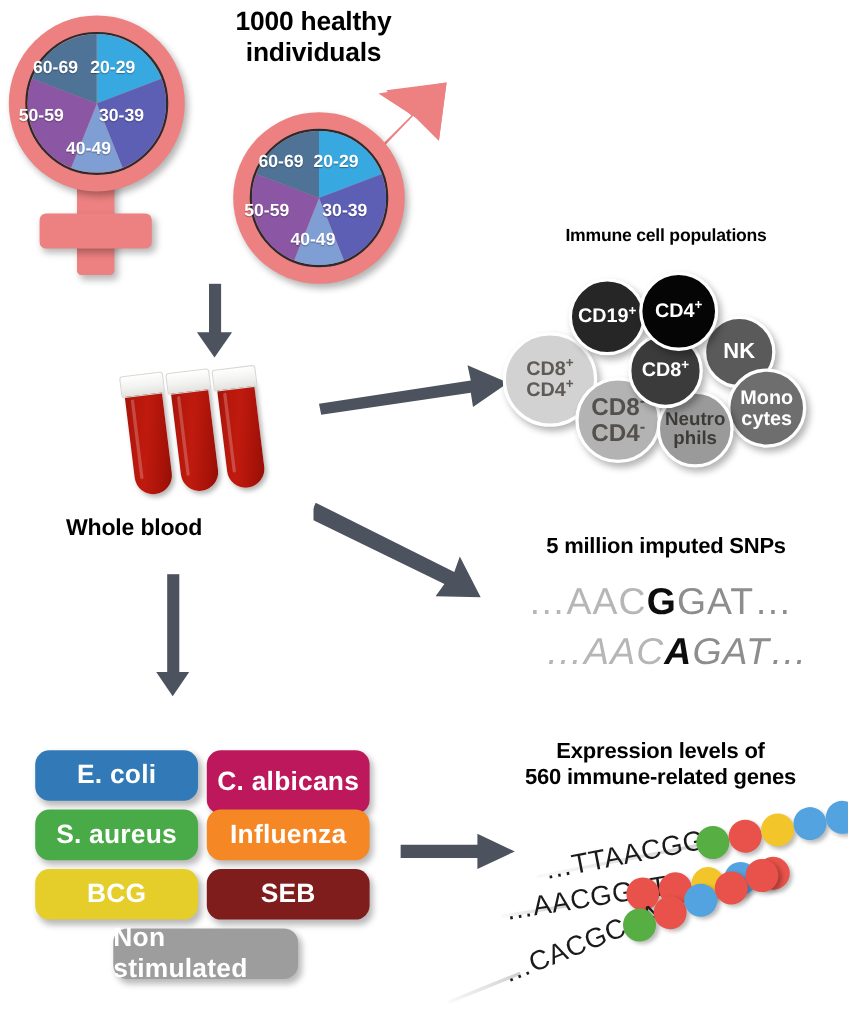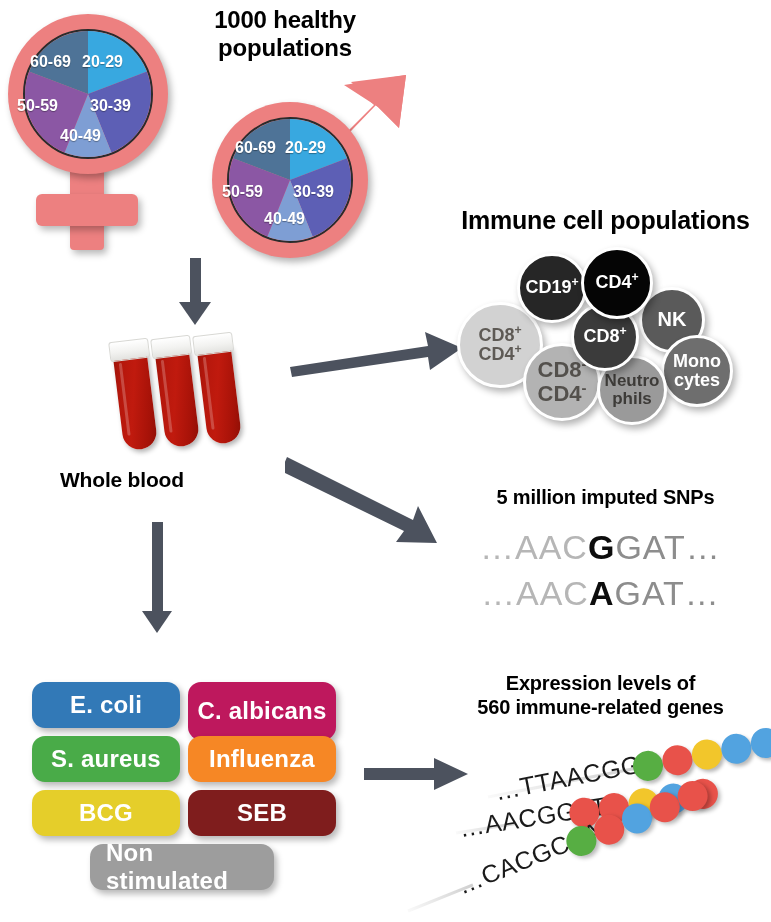--- a/index.html
+++ b/index.html
@@ -17,21 +17,21 @@
 
   
   .heading{
     font-weight:bold;
     color:#000000;
     text-align:center;
     line-height:1.18;
     letter-spacing:-0.2px;
   }
   #title-cohort{left:170px;top:6px;width:230px;font-size:24px;}
-  #title-immune{left:440px;top:206px;width:331px;font-size:25px;}
+  #title-immune{left:440px;top:206px;width:331px;font-size:16px;}
   #title-snps{left:440px;top:486px;width:331px;font-size:20px;}
   #title-expr{left:430px;top:672px;width:341px;font-size:20px;}
   #label-wholeblood{left:60px;top:468px;width:220px;font-size:21px;}
 
   
   .sym{position:absolute;}
   .sym .ring{
     position:absolute;border-radius:50%;
     background:#ed8080;
     box-shadow:3px 4px 7px rgba(0,0,0,0.30);
@@ -127,21 +127,21 @@
     box-shadow:2px 3px 4px rgba(0,0,0,.28);
   }
 </style>
 </head>
 <body>
 
 <div id="stage">
 
   <div class="abs heading" id="title-cohort">
     <div>1000 healthy</div>
-    <div>populations</div>
+    <div>individuals</div>
   </div>
 
   <div class="sym" id="female-symbol" style="left:8px;top:14px;width:160px;height:240px;">
     <div class="fem-stem" style="left:62px;top:140px;width:34px;height:96px;border-radius:4px;"></div>
     <div class="fem-stem" style="left:28px;top:180px;width:102px;height:32px;border-radius:6px;"></div>
     <div class="ring" style="left:0px;top:0px;width:160px;height:160px;"></div>
     <div class="pie" style="left:15px;top:15px;width:130px;height:130px;">
 
       <div class="slice" style="background:#38a8e0;clip-path:polygon(50% 50%, 50% 0%, 100% 0%, 100% 31%);"></div>
       <div class="slice" style="background:#5d5fb5;clip-path:polygon(50% 50%, 100% 31%, 100% 100%, 70% 100%);"></div>
@@ -277,21 +277,21 @@
       </span>
     </div>
   </div>
 
   <div class="abs heading" id="title-snps">5 million imputed SNPs</div>
 
   <div class="abs" id="snp-block" style="left:480px;top:528px;width:280px;height:90px;">
     <div class="snp-row" style="left:0px;top:0px;">
       <span class="dim snp-blur">…AAC</span><span class="hi">G</span><span class="mid snp-blur">GAT…</span>
     </div>
-    <div class="snp-row" style="left:1px;top:46px;">
+    <div class="snp-row" style="left:16px;top:46px;font-style:italic;">
       <span class="dim snp-blur">…AAC</span><span class="hi">A</span><span class="mid snp-blur">GAT…</span>
     </div>
   </div>
 
   <div class="abs" id="stimulation-panel" style="left:32px;top:682px;width:320px;height:210px;">
     <div class="stimbox" style="left:0px;top:0px;width:148px;height:46px;background:#3279b7;">
       <span>E. coli</span>
     </div>
     <div class="stimbox" style="left:156px;top:0px;width:148px;height:58px;background:#be185d;">
       <span>C. albicans</span>
@@ -301,21 +301,21 @@
     </div>
     <div class="stimbox" style="left:156px;top:54px;width:148px;height:46px;background:#f68725;">
       <span>Influenza</span>
     </div>
     <div class="stimbox" style="left:0px;top:108px;width:148px;height:46px;background:#e5ce2a;">
       <span>BCG</span>
     </div>
     <div class="stimbox" style="left:156px;top:108px;width:148px;height:46px;background:#7f1d1d;">
       <span>SEB</span>
     </div>
-    <div class="stimbox" style="left:58px;top:162px;width:168px;height:46px;background:#9d9d9d;padding-left:16px;">
+    <div class="stimbox" style="left:71px;top:162px;width:168px;height:46px;background:#9d9d9d;">
       <span>Non stimulated</span>
     </div>
   </div>
 
   <div style="position:absolute;left:364px;top:756px;width:110px;height:36px;">
     <svg width="110" height="36" viewBox="0 0 110 36">
       <path d="M0 12 L70 12 L70 2 L104 18 L70 34 L70 24 L0 24 Z" fill="#4c525e"></path>
     </svg>
   </div>
 

